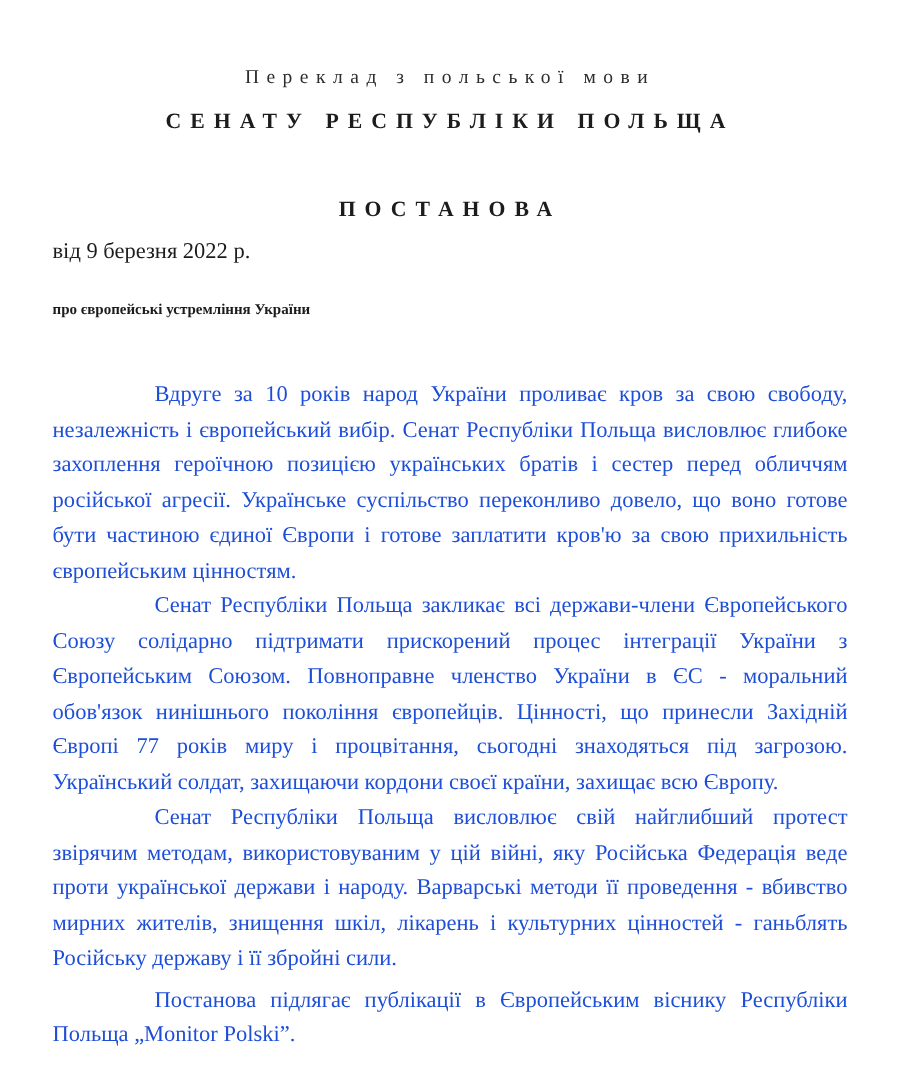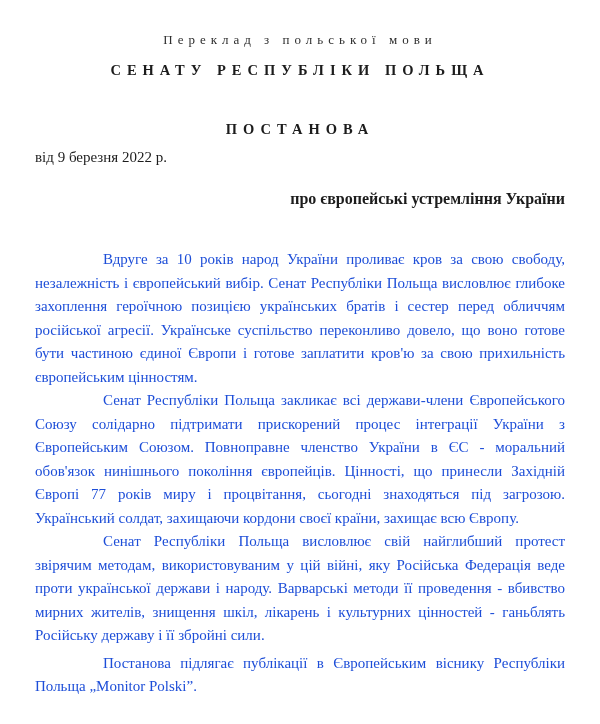--- a/index.html
+++ b/index.html
@@ -15,21 +15,21 @@
   .page {
     box-sizing: border-box;
     width: 600px;
     height: 724px;
     background: #ffffff;
     color: #212121;
     font-family: "Liberation Serif", "DejaVu Serif", serif;
     padding: 32px 35px 0 35px;
   }
   .header-note {
-    margin: 0;
+    margin: 11px;
     text-align: center;
     font-size: 13px;
     letter-spacing: 5px;
     color: #2e2e2e;
     white-space: nowrap;
   }
   .title-line {
     margin: 0;
     text-align: center;
     font-size: 14.5px;
@@ -41,22 +41,22 @@
   .title-1 { margin-top: 42px; }
   .title-2 { margin-top: 14px; }
   .date-line {
     margin: 11px 0 0;
     text-align: left;
     font-size: 15px;
     color: #1c1c1c;
   }
   .subject-line {
     margin: 24px 0 0;
-    text-align: right;
-    font-size: 16px;
+    text-align: left;
+    font-size: 10px;
     font-weight: bold;
     color: #1c1c1c;
   }
   .body-paragraph {
     margin: 0;
     text-align: justify;
     text-indent: 68px;
     font-size: 15px;
     line-height: 23.5px;
     color: #1d4ed8;

